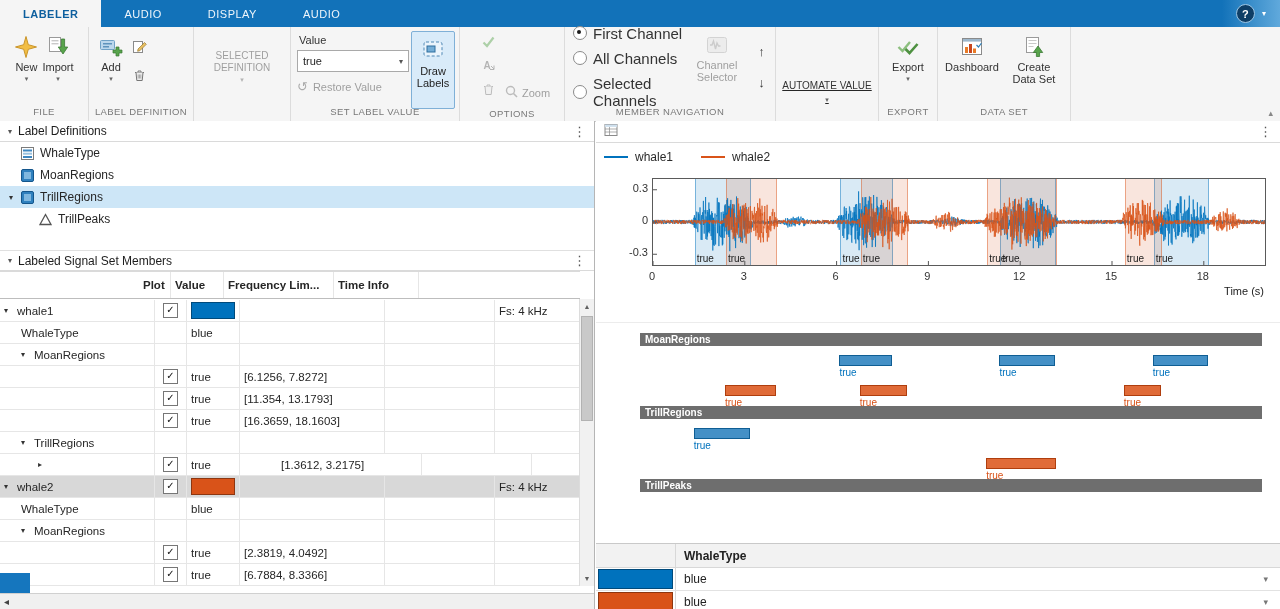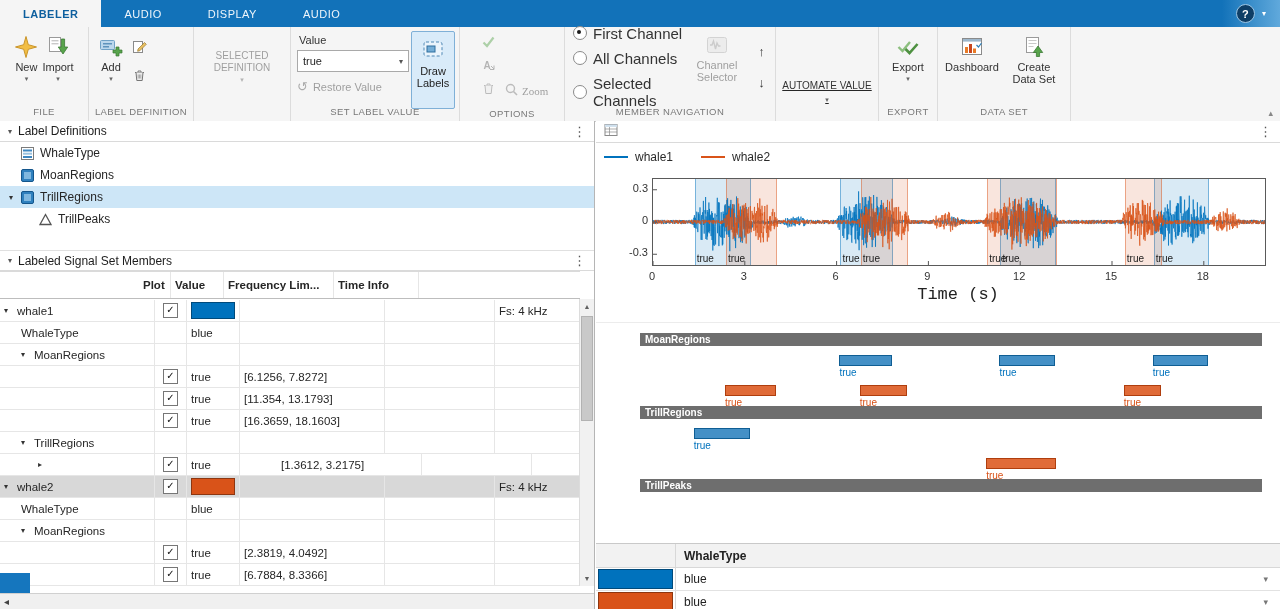--- a/index.html
+++ b/index.html
@@ -68,21 +68,21 @@
   .leg-item{display:flex;align-items:center;gap:7px;font-size:12px;color:#2a2a2a;}
   .leg-line{width:24px;height:2px;display:inline-block;}
   .plot-box{position:absolute;left:56px;top:57px;width:612px;height:86px;border:1px solid #5a5a5a;background:#fff;box-sizing:content-box;}
   #plot-regions{position:absolute;inset:0;z-index:1;}
   #wave-svg{position:absolute;inset:0;z-index:2;}
   #plot-labels{position:absolute;inset:0;z-index:3;pointer-events:none;}
   .pregion{position:absolute;top:0;bottom:0;border-left:1px solid;border-right:1px solid;box-sizing:border-box;}
   .pregion-lab{position:absolute;bottom:1px;font-size:10px;color:#1c1c1c;}
   .ytick{position:absolute;left:18px;width:34px;text-align:right;font-size:11px;color:#333;}
   .xtick{position:absolute;top:149px;width:24px;text-align:center;font-size:11px;color:#333;}
-  .xlabel{position:absolute;left:56px;top:164px;width:612px;text-align:center;font-size:17px;color:#222;font-family:Liberation Mono, monospace;}
+  .xlabel{position:absolute;left:56px;top:164px;width:612px;text-align:right;font-size:11px;color:#222;}
   #tracks{position:absolute;left:0;top:201px;width:684px;height:221px;overflow:hidden;border-top:1px solid #ececec;}
   .track-hdr{position:absolute;left:44px;width:622px;height:13px;background:#6e6e6e;color:#fff;font-size:10px;font-weight:bold;display:flex;align-items:center;padding-left:5px;box-sizing:border-box;}
   .tbar{position:absolute;height:11px;border:1px solid;box-sizing:border-box;cursor:pointer;}
   .tbar-label{position:absolute;font-size:10px;}
   .vtable{position:absolute;left:0;top:422px;width:684px;height:66px;border-top:1px solid #c9c9c9;box-sizing:border-box;}
   .vt-head{height:23px;background:#f2f2f2;border-bottom:1px solid #d8d8d8;display:flex;align-items:stretch;}
   .vt-c1{width:80px;border-right:1px solid #d8d8d8;box-sizing:border-box;display:flex;align-items:center;padding:2px;}
   .vt-c2{flex:1;display:flex;align-items:center;padding-left:8px;font-weight:bold;font-size:12px;color:#222;}
   .vt-row{height:22px;border-bottom:1px solid #e2e2e2;display:flex;align-items:stretch;background:#fff;}
   .vt-c2v{flex:1;display:flex;align-items:center;padding-left:8px;font-size:12px;color:#222;position:relative;}
@@ -206,21 +206,21 @@
             <span><svg width="15" height="15" viewBox="0 0 15 15">
                 <path d="M2.5 8.5 l3.5 3.5 L12.5 3.5" fill="none" stroke="#58A44C" stroke-width="2.2"></path>
               </svg></span>
           </div>
         <div class="smallbtn disabled">
             <span><svg width="15" height="15" viewBox="0 0 15 15">
                 <text x="2.5" y="11" font-size="10" fill="#666" font-weight="bold">A</text>
                 <path d="M10 8 l3 3 M13 7.5 v4 h-4" stroke="#666" fill="none"></path>
               </svg></span>
           </div>
-        <div style="display:flex;gap:5px;align-items:center;font-family:Liberation Serif, serif;">
+        <div style="display:flex;gap:5px;align-items:flex-end;">
           <div class="smallbtn disabled">
               <span><svg width="15" height="15" viewBox="0 0 15 15">
                   <path d="M3 4.5 h9" stroke="#777"></path>
                   <path d="M6 4.5 V3 h3 v1.5" fill="none" stroke="#777"></path>
                   <path d="M4 4.5 l0.8 8 h5.4 l0.8 -8" fill="#ececec" stroke="#777"></path>
                 </svg></span>
             </div>
           <div class="zoombtn disabled">
             <span><svg width="15" height="15" viewBox="0 0 15 15">
                   <circle cx="6.5" cy="6.5" r="4" fill="none" stroke="#777" stroke-width="1.4"></circle>

